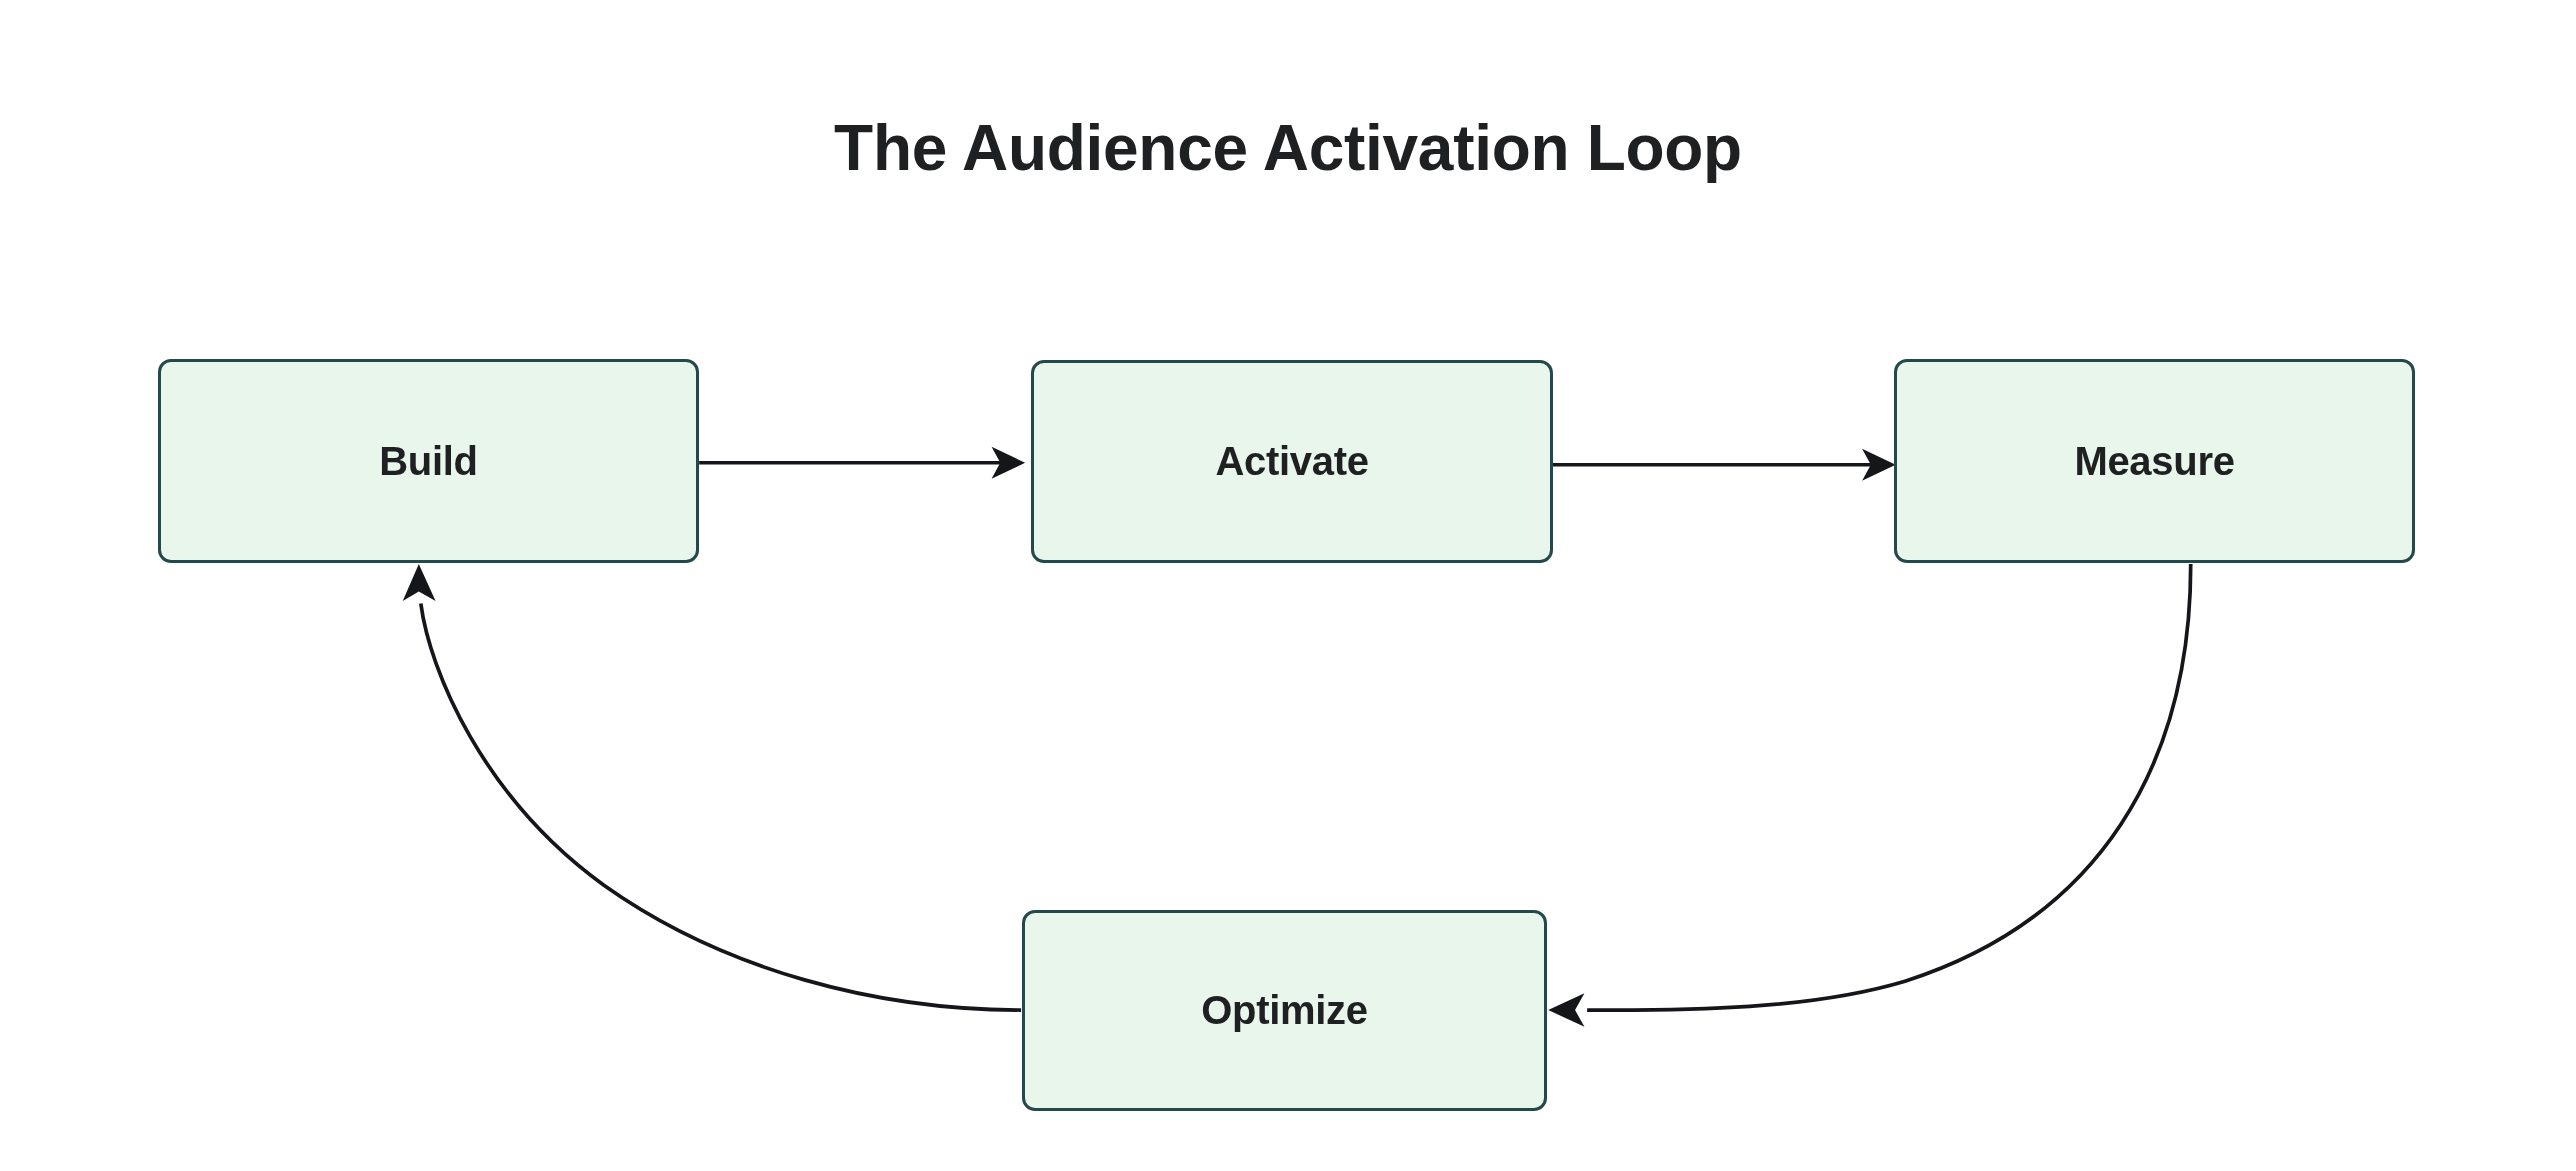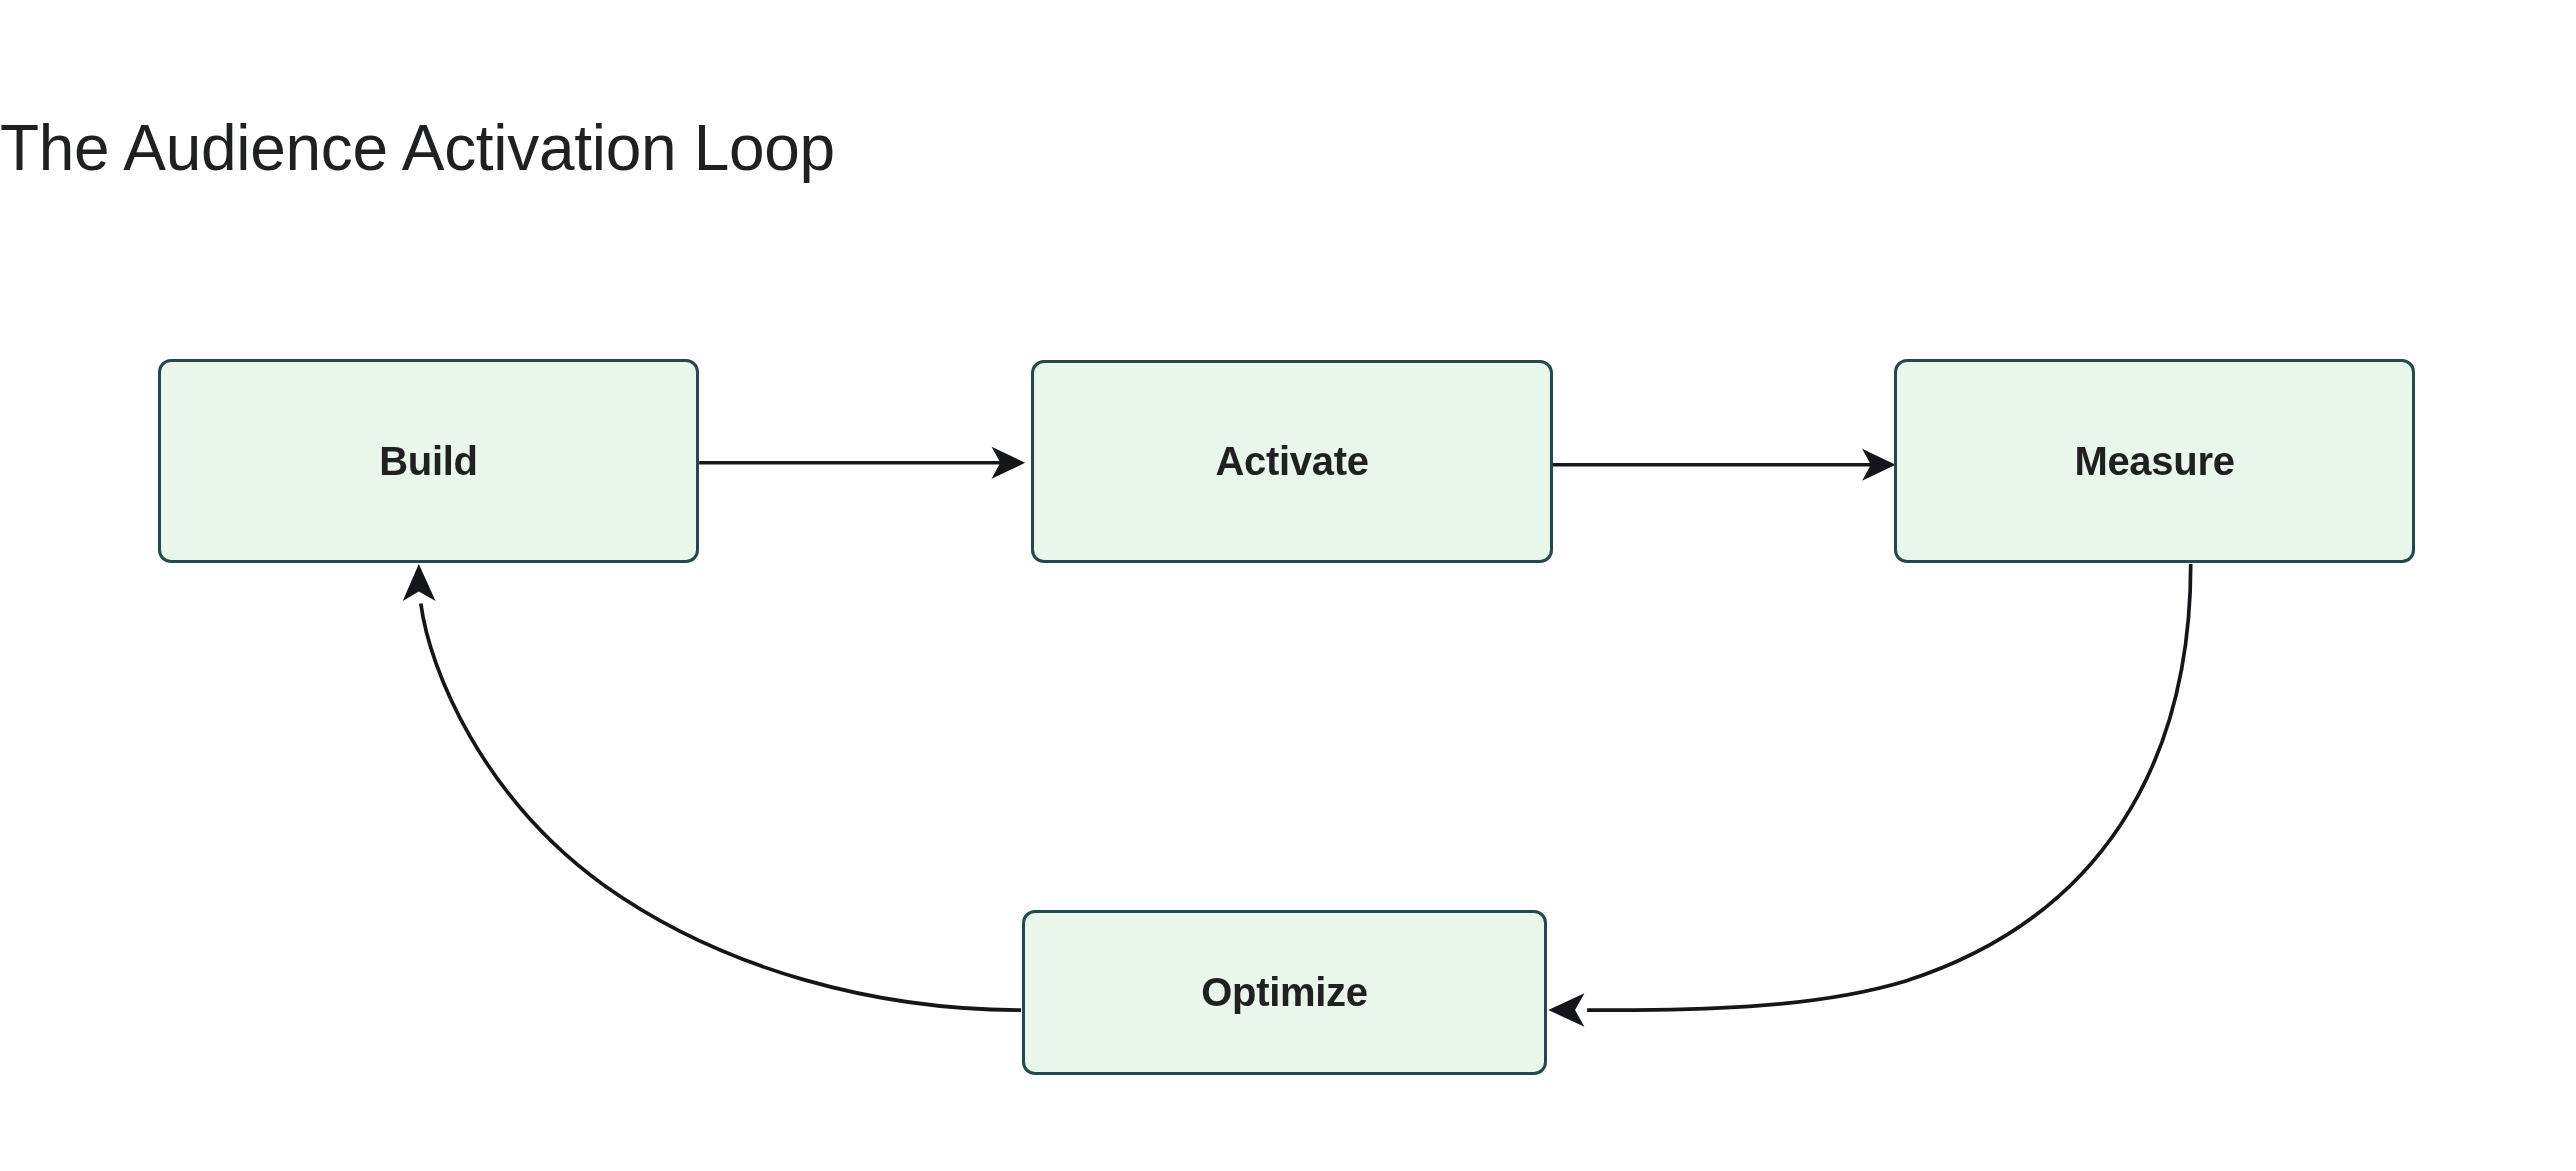--- a/index.html
+++ b/index.html
@@ -17,22 +17,23 @@
     position: relative;
     width: 2576px;
     height: 1171px;
     background: #ffffff;
   }
   #diagram-title {
     position: absolute;
     left: 0;
     top: 113px;
     width: 2576px;
+    text-align: center;
     font-size: 64px;
-    font-weight: normal;
+    font-weight: bold;
     color: #1f2022;
     letter-spacing: -0.3px;
     line-height: 1.1;
     white-space: nowrap;
   }
   .node {
     position: absolute;
     box-sizing: border-box;
     background: #e8f6ec;
     border: 3.4px solid #24494d;
@@ -44,21 +45,21 @@
   .node-label {
     font-size: 40px;
     font-weight: bold;
     color: #1f2022;
     letter-spacing: -0.3px;
     white-space: nowrap;
   }
   #node-build     { left: 158px;  top: 359px;  width: 541px; height: 204px; }
   #node-activate  { left: 1025px; top: 360px;  width: 522px; height: 203px; margin-left: 6px; }
   #node-measure   { left: 1894px; top: 359px;  width: 521px; height: 204px; }
-  #node-optimize  { left: 1022px; top: 910px; width: 525px; height: 165px; }
+  #node-optimize  { left: 1022px; top: 910px; width: 525px; height: 201px; }
 
   #edges {
     position: absolute;
     left: 0;
     top: 0;
     width: 2576px;
     height: 1171px;
     pointer-events: none;
   }
   .edge-path {

